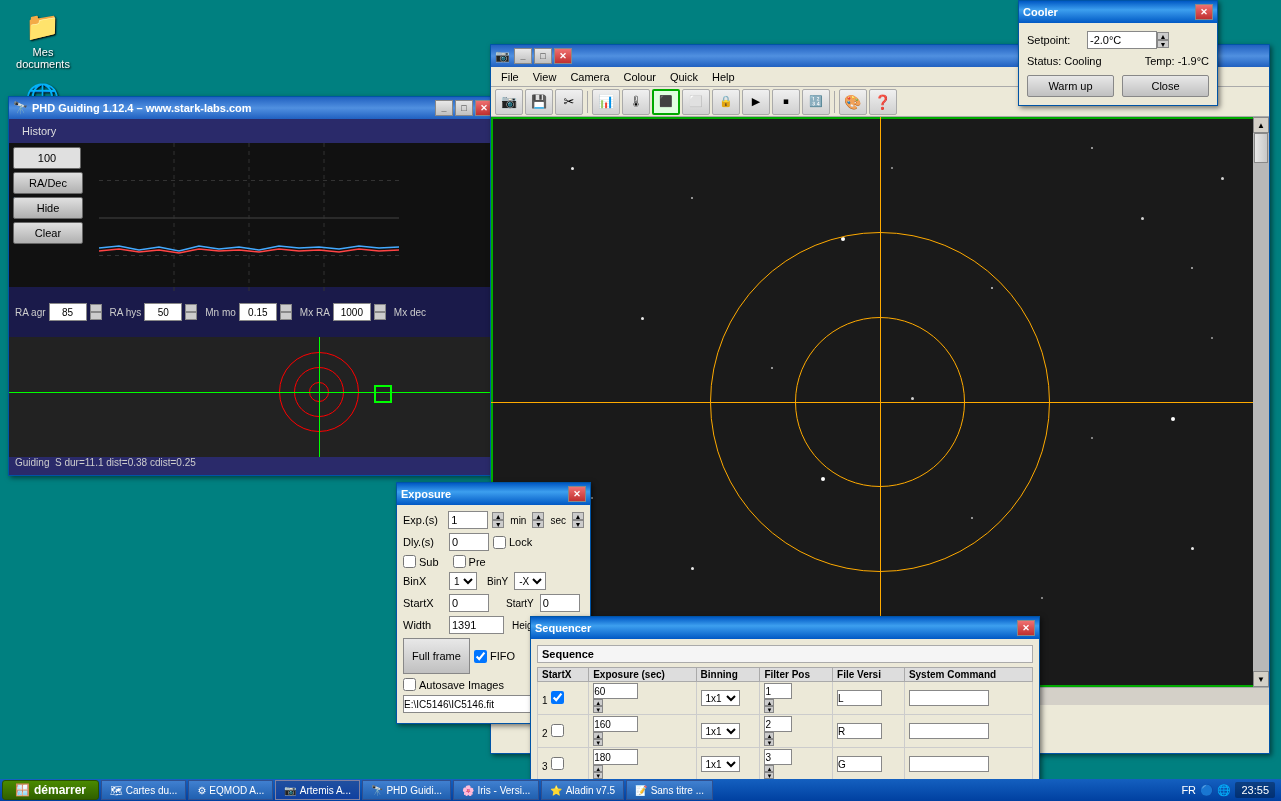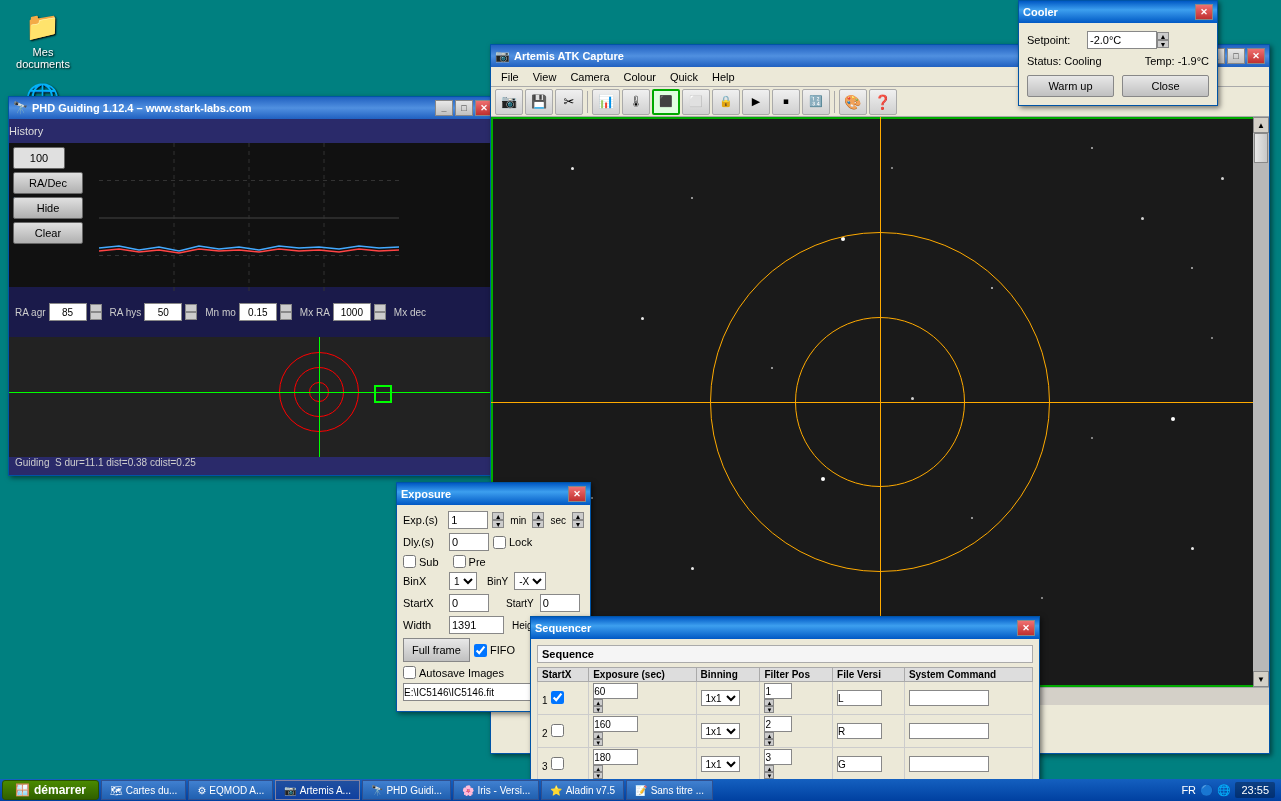--- a/index.html
+++ b/index.html
@@ -105,21 +105,21 @@
       background: #000;
       color: #ccc;
       height: calc(100% - 22px);
       display: flex;
       flex-direction: column;
     }
     .phd-top-bar {
       background: #2a2a6a;
       display: flex;
       align-items: center;
-      padding: 2px 0;
+      padding: 2px 13px;
       gap: 4px;
       height: 24px;
     }
     .phd-top-bar span {
       color: #ddd;
       font-size: 11px;
     }
     .phd-btn {
       width: 70px;
       height: 22px;
@@ -404,21 +404,21 @@
       background: white;
       font-size: 10px;
     }
     .checkbox-label {
       font-size: 11px;
       display: flex;
       align-items: center;
       gap: 3px;
     }
     .dialog-btn {
-      height: 24px;
+      height: 36px;
       background: linear-gradient(to bottom, #e8e8e8, #c0c0c0);
       border: 1px solid #888;
       font-size: 11px;
       cursor: pointer;
       padding: 0 8px;
     }
 
     
     #sequencer-window {
       top: 616px;
@@ -643,21 +643,21 @@
     </div>
   </div>
   <div class="phd-content">
     <div class="phd-top-bar">
       <span>History</span>
     </div>
 
     <div style="flex:1; position:relative; background:#111; height:220px;">
 
       <div style="position:absolute;left:4px;top:4px;display:flex;flex-direction:column;gap:3px;z-index:2;">
-        <input type="text" class="phd-btn" style="height: 22px; width: 52px; text-align: center; border: 1px solid rgb(102, 102, 102); background: rgb(224, 224, 224);" value="100">
+        <input type="text" class="phd-btn" style="height: 22px; width: 68px; text-align: center; border: 1px solid rgb(102, 102, 102); background: rgb(224, 224, 224);" value="100">
         <div class="phd-btn">RA/Dec</div>
         <div class="phd-btn">Hide</div>
         <div class="phd-btn">Clear</div>
       </div>
 
       <div style="position:absolute;left:4px;bottom:80px;display:flex;gap:6px;">
         <span class="phd-ra-label">RA</span>
         <span class="phd-dec-label">Dec</span>
       </div>
 
@@ -734,21 +734,20 @@
       <span>Guiding</span>
       &nbsp;&nbsp;
       <span>S dur=11.1 dist=0.38 cdist=0.25</span>
     </div>
   </div>
 </div>
 
 <div class="window" id="artemis-window">
   <div class="window-titlebar">
     <span class="title-icon">📷</span>
-    <span class="title-text">Artemis ATK Capture</span>
     <div class="window-controls">
       <div class="win-btn">_</div>
       <div class="win-btn">□</div>
       <div class="win-btn close-btn">✕</div>
     </div>
   </div>
 
   <div class="artemis-menubar">
     <span class="menu-item">File</span>
     <span class="menu-item">View</span>

